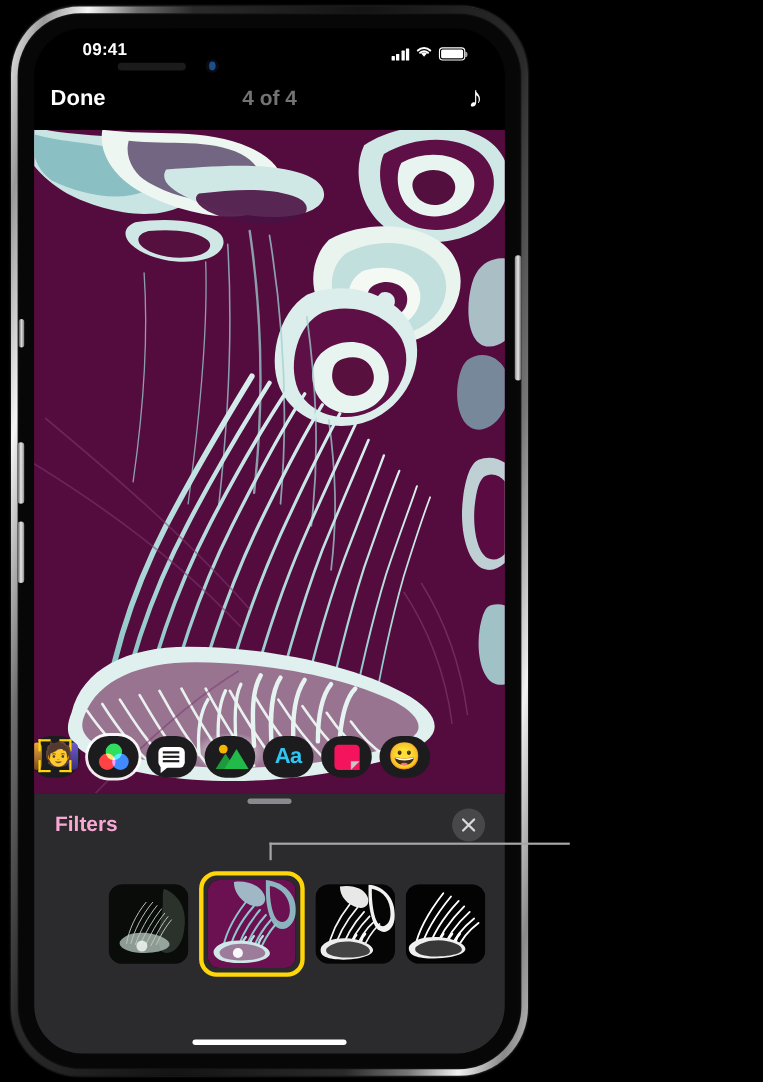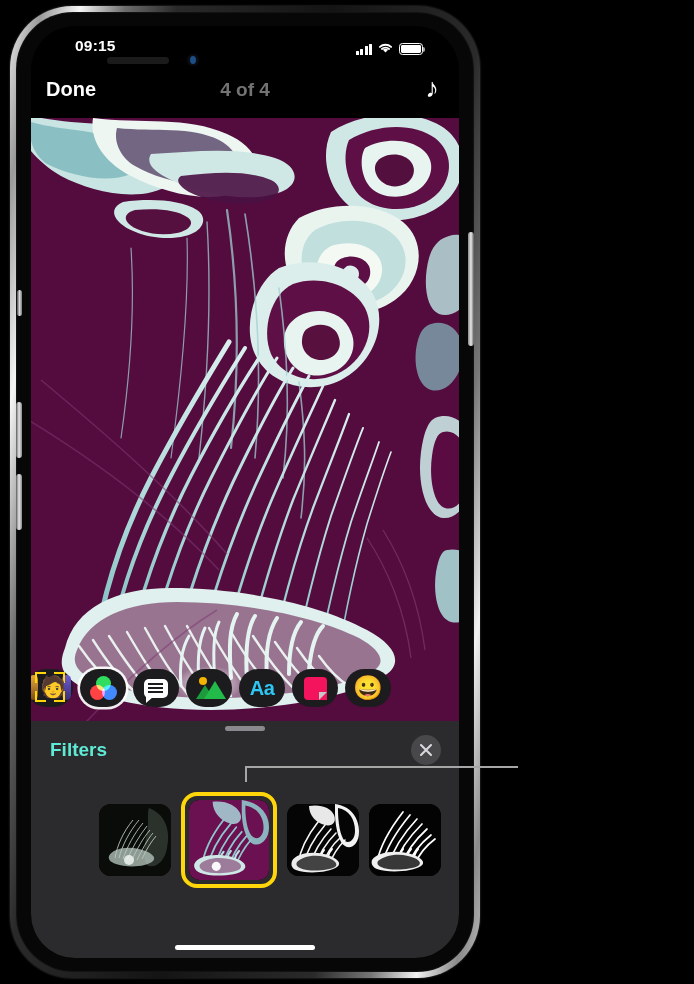--- a/index.html
+++ b/index.html
@@ -113,21 +113,21 @@
   .memoji .face { position:absolute; left:11px; top:5px; font-size:21px; line-height:1; }
   .memoji .lsliver { position:absolute; left:0; top:4px; width:9px; height:25px; border-radius:5px;
     background:linear-gradient(180deg,#e8a93c,#7a4b1a); }
   .memoji .rsliver { position:absolute; right:0; top:4px; width:9px; height:25px; border-radius:5px;
     background:linear-gradient(180deg,#6f5bd0,#3a2f7a); }
 
   
   .panel { position:absolute; left:0; top:695px; width:428px; height:237px; background:#2b2b2d; z-index:18; }
   .grabber { position:absolute; left:50%; transform:translateX(-50%); top:5px;
     width:40px; height:5px; border-radius:3px; background:#8a8a8e; }
-  .panel-title { position:absolute; left:19px; top:18px; color:#5eead4; font-size:19px; font-weight:bold; }
+  .panel-title { position:absolute; left:19px; top:18px; color:#f9a8d4; font-size:19px; font-weight:bold; }
   .close-btn { position:absolute; right:18px; top:14px; width:30px; height:30px; border-radius:50%;
     background:#48484a; display:flex; align-items:center; justify-content:center; }
   .close-btn svg { display:block; }
 
   .thumbs { position:absolute; left:0; top:68px; width:428px; height:102px;
     display:flex; align-items:center; gap:10px; padding-left:68px; overflow:hidden; }
   .thumb { width:72px; height:72px; border-radius:12px; overflow:hidden; flex:0 0 auto; background:#000; position:relative; }
   .thumb svg { display:block; width:100%; height:100%; }
   .thumb-sel { width:96px; height:96px; border-radius:16px; border:4px solid #ffd60a;
     padding:4px; flex:0 0 auto; }
@@ -322,21 +322,21 @@
             <div class="sticker"></div>
           </div>
 
           <div class="appicon">
             <span class="emoji">😀</span>
           </div>
         </div>
       </div>
 
       <div class="statusbar">
-        <div class="sb-time">09:15</div>
+        <div class="sb-time">09:41</div>
         <div class="sb-right">
           <span class="bars">
               <i></i>
               <i></i>
               <i></i>
               <i></i>
             </span>
           <span>
             <svg width="17" height="13" viewBox="0 0 17 13">
               <path d="M8.5 11.6 L5.9 8.7 a4 4 0 0 1 5.2 0 Z" fill="#fff"></path>

